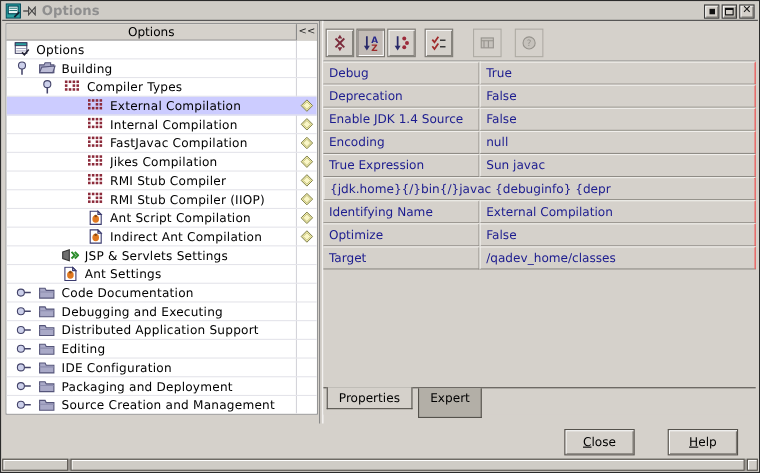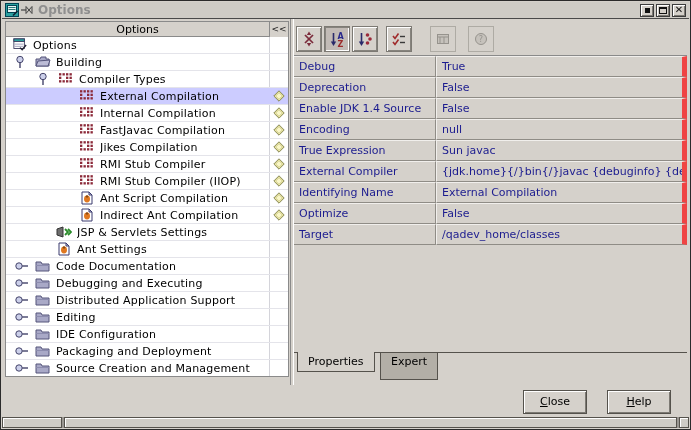--- a/index.html
+++ b/index.html
@@ -58,33 +58,33 @@
   .tbtn.disabled { border:1px solid #aeaba4; box-shadow:none; }
   .tbtn.gap-s { margin-left:6px; }
   .tbtn.gap-l { margin-left:16px; }
   .tbtn.gap-m { margin-left:10px; }
 
   .ps-table { border-top:1px solid #8a8a8a; }
   .ps-row { display:flex; height:21px; }
   .ps-cell { background:#d5d1cb; color:#1c1c8f; display:flex; align-items:center; padding:0 5px;
     border-top:1px solid #f1efec; border-bottom:1px solid #8f8c86; white-space:nowrap; overflow:hidden; }
   .ps-name { width:142px; flex:0 0 142px; border-right:1px solid #8f8c86; }
-  .ps-value { flex:1; border-left:1px solid #f1efec; border-right:5px solid #ef4444; }
+  .ps-value { flex:1; border-left:1px solid #f1efec; border-right:1px solid #ef4444; }
 
   .ps-filler { position:absolute; left:0; right:0; top:207px; bottom:24px; border-bottom:1px solid #55524c; }
 
   .ps-tabs { position:absolute; left:0; right:0; bottom:2px; height:22px; padding-left:3px; }
   .tab { display:inline-block; vertical-align:top; padding:2px 10px 0 10px;
     border:1px solid #55524c; border-top:none; position:relative; cursor:default; }
   .tab.active { background:#d5d1cb; height:20px; top:-1px; padding-top:3px;text-align:center; }
   .tab.inactive { background:#b3afa7; height:27px; margin-left:2px; }
 
   
   .footer { position:absolute; left:1px; right:1px; top:384px; height:33px;
-    display:flex; justify-content:flex-end; align-items:center; gap:20px; padding-right:18px; }
+    display:flex; justify-content:flex-end; align-items:center; gap:30px; padding-right:18px; }
   .fbtn { min-width:64px; height:24px; background:#d5d1cb; border:1px solid #55524c;
     box-shadow:inset 1px 1px 0 #fff, inset -1px -1px 0 #7d7a74;
     font-size:11px; text-align:center; line-height:22px; padding:0 12px; color:#000; }
   .mn { text-decoration:underline; }
 
   
   .bottom-strip { position:absolute; left:1px; right:1px; bottom:1px; height:11px; display:flex; gap:2px; background:#9a9792; }
   .bs-seg { background:#cfccc6; border:1px solid #55524c; box-shadow:inset 1px 1px 0 #fff; }
   .bs-left { width:60px; }
   .bs-mid { flex:1; }
@@ -561,21 +561,20 @@
         </div>
         <div class="ps-row">
           <div class="ps-cell ps-name">Encoding</div>
           <div class="ps-cell ps-value">null</div>
         </div>
         <div class="ps-row">
           <div class="ps-cell ps-name">True Expression</div>
           <div class="ps-cell ps-value">Sun javac</div>
         </div>
         <div class="ps-row">
-          <div class="ps-cell ps-name">External Compiler</div>
           <div class="ps-cell ps-value">{jdk.home}{/}bin{/}javac {debuginfo} {depr</div>
         </div>
         <div class="ps-row">
           <div class="ps-cell ps-name">Identifying Name</div>
           <div class="ps-cell ps-value">External Compilation</div>
         </div>
         <div class="ps-row">
           <div class="ps-cell ps-name">Optimize</div>
           <div class="ps-cell ps-value">False</div>
         </div>

